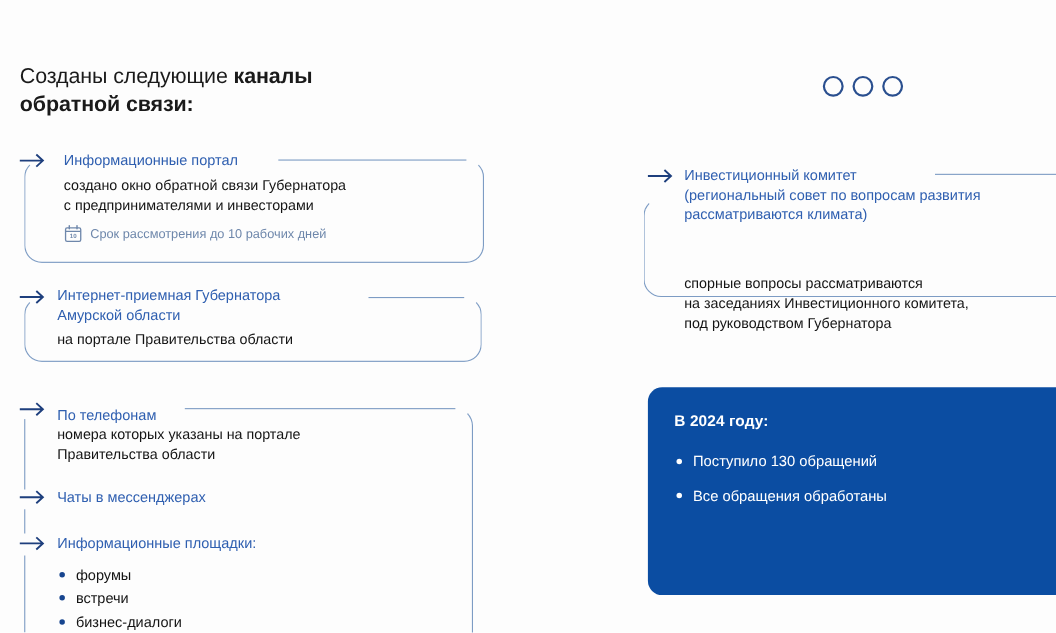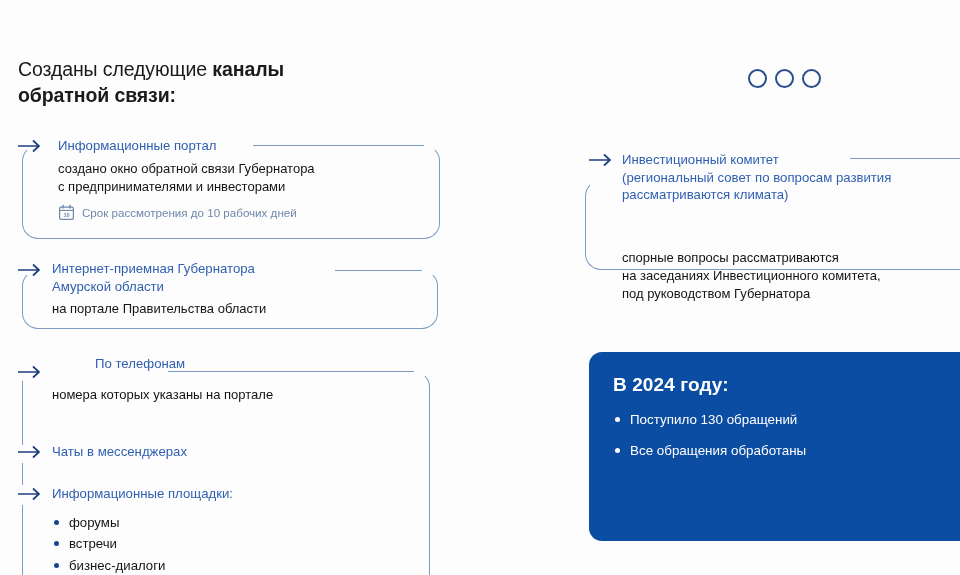--- a/index.html
+++ b/index.html
@@ -146,21 +146,21 @@
     width: 420px;
     height: 189px;
     background: #0b4da2;
     border-radius: 13px;
   }
   .stat-title {
     position: absolute;
     left: 24px;
     top: 22px;
     color: #ffffff;
-    font-size: 19px;
+    font-size: 14px;
     font-weight: 700;
     letter-spacing: 0.1px;
   }
   .stat-list {
     position: absolute;
     left: 24px;
     top: 58px;
     list-style: none;
   }
   .stat-list li {
@@ -246,23 +246,24 @@
 
   <div class="vline" style="left:22px; top:381px; height:64px;"></div>
   <div class="vline" style="left:22px; top:463px; height:22px;"></div>
   <div class="vline" style="left:22px; top:505px; height:70px;"></div>
 
   <div class="arrow" style="left:17px; top:364px;">
     <svg viewBox="0 0 26 16">
         <path d="M1 8 H22 M16 2.5 L22 8 L16 13.5" fill="none" stroke="currentColor" stroke-width="1.7"></path>
       </svg>
   </div>
-  <div class="item-title" style="left:52px; top:355px;margin-left:43px;">По телефонам</div>
+  <div class="item-title" style="left:52px; top:369px;">По телефонам</div>
   <div class="item-body" style="left:52px; top:386px;">
     <div>номера которых указаны на портале</div>
+    <div>Правительства области</div>
   </div>
 
   <div class="arrow" style="left:17px; top:444px;">
     <svg viewBox="0 0 26 16">
         <path d="M1 8 H22 M16 2.5 L22 8 L16 13.5" fill="none" stroke="currentColor" stroke-width="1.7"></path>
       </svg>
   </div>
   <div class="item-title" style="left:52px; top:443px;">Чаты в мессенджерах</div>
 
   <div class="arrow" style="left:17px; top:486px;">

